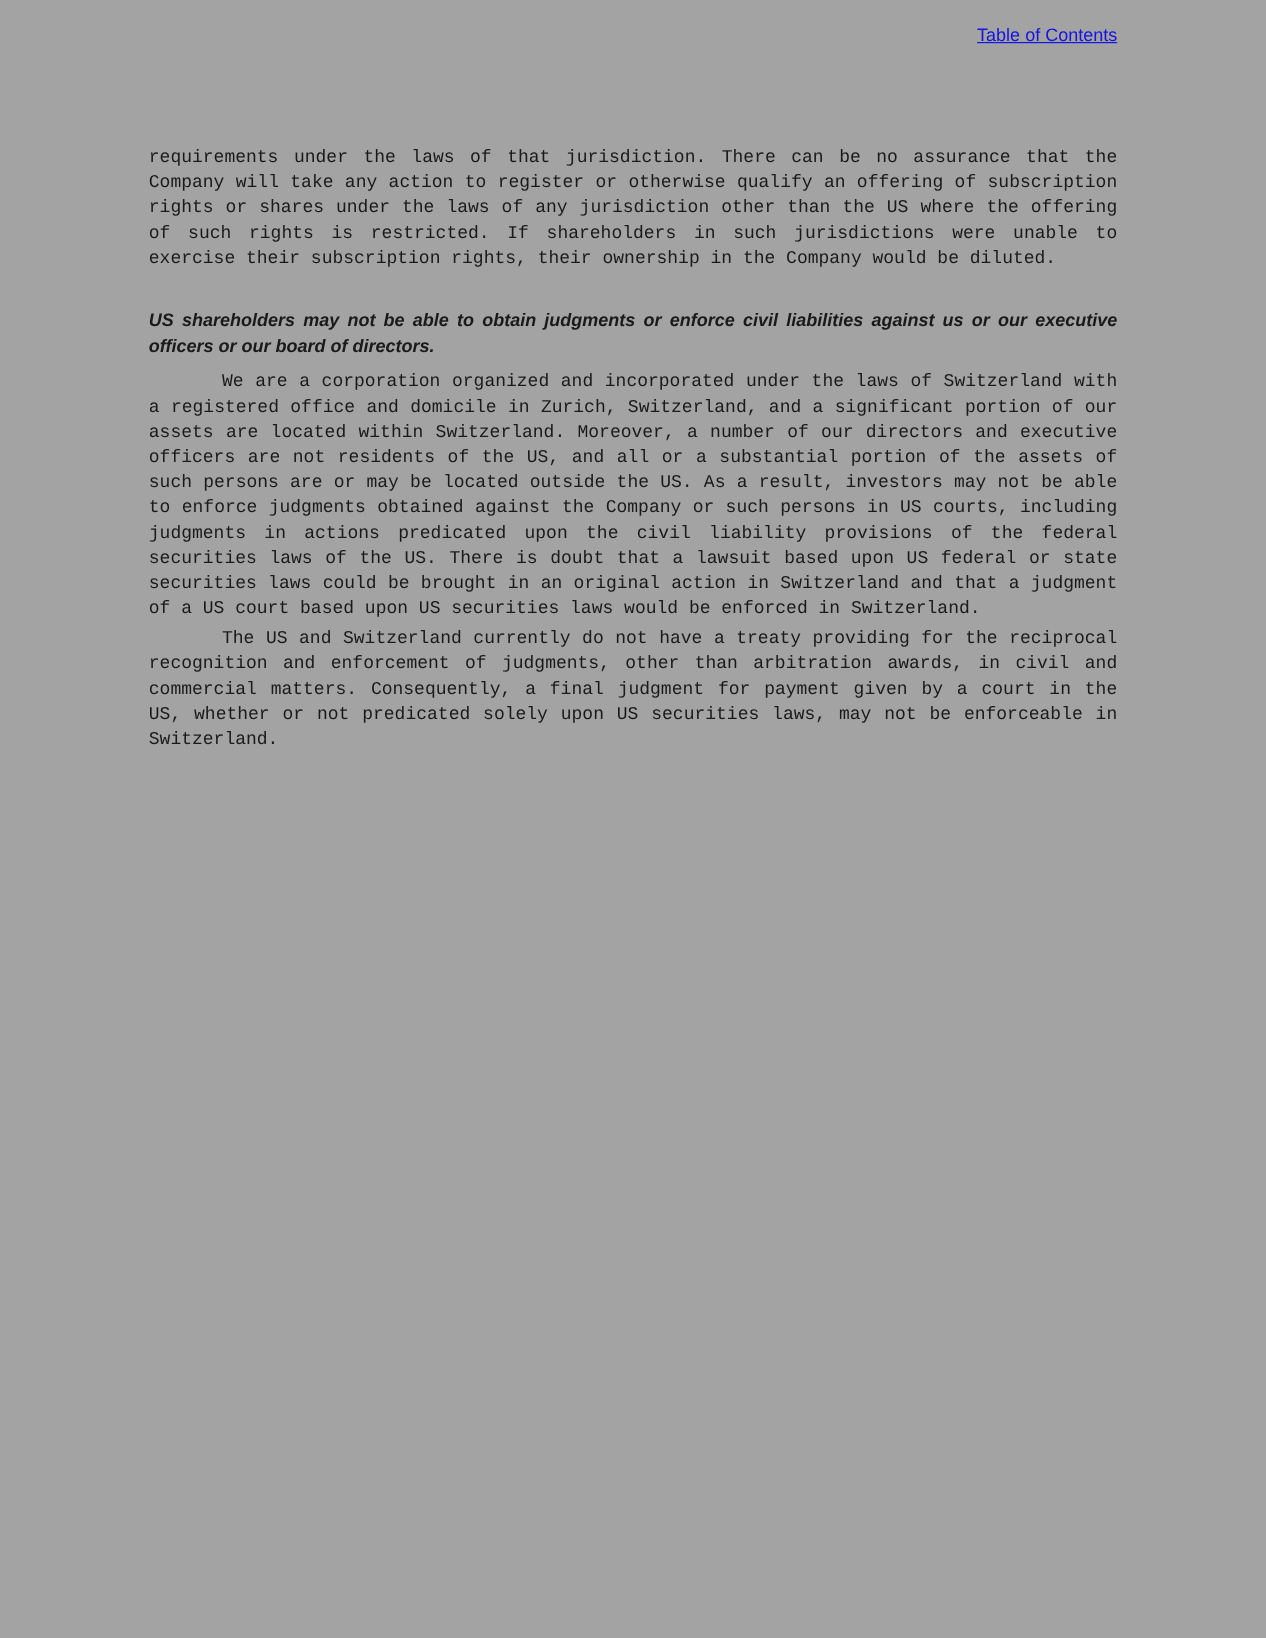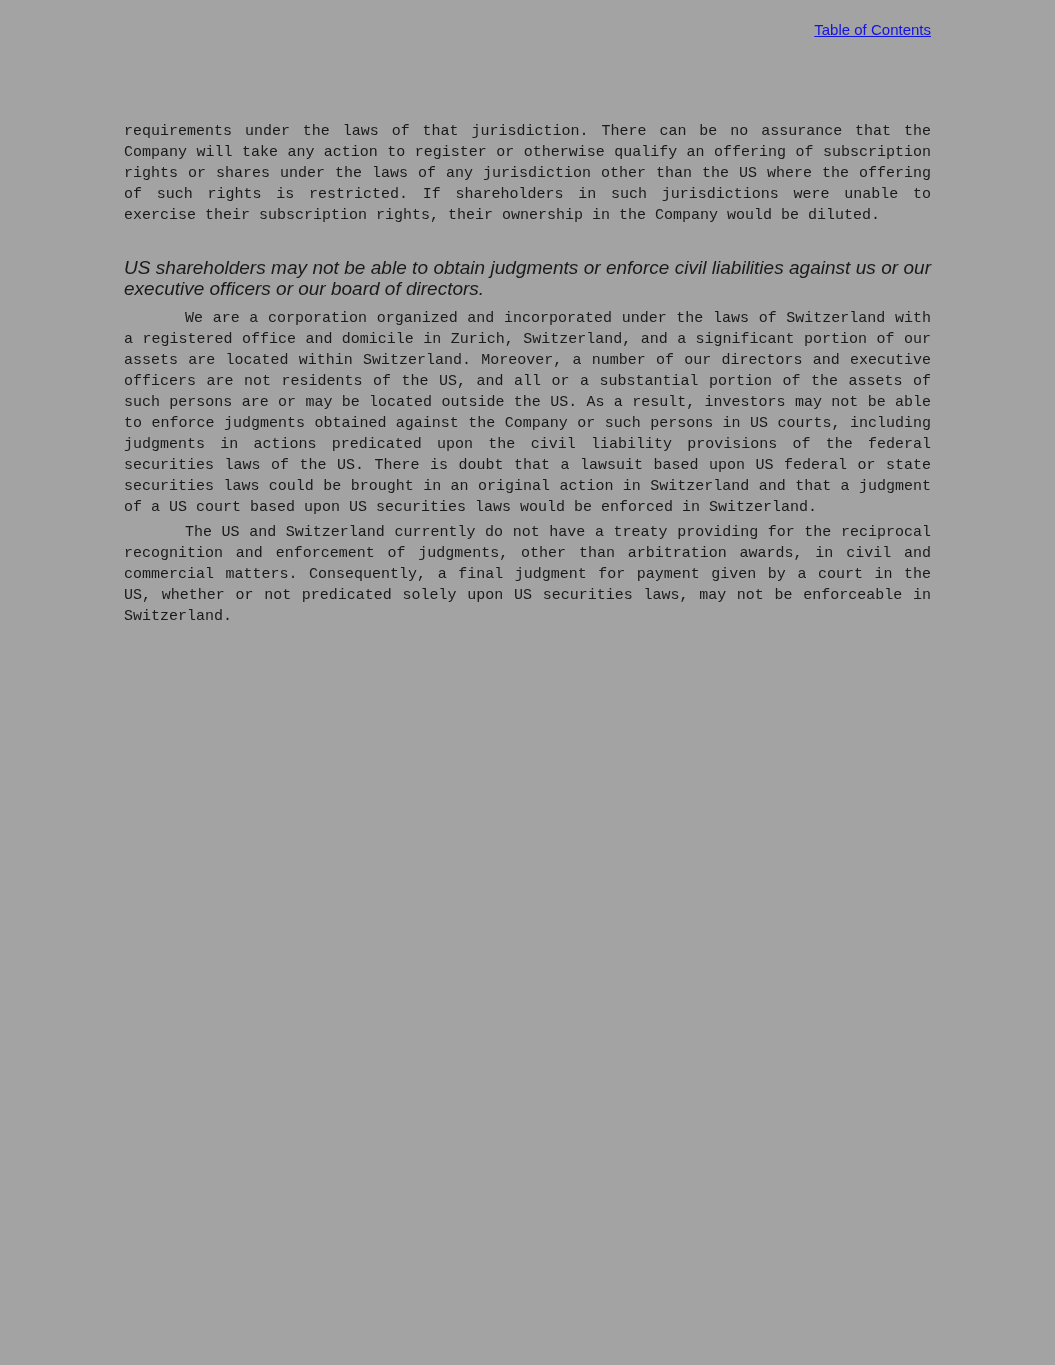--- a/index.html
+++ b/index.html
@@ -32,26 +32,26 @@
     top: 121px;
     left: 124px;
     width: 807px;
     font-size: 15px;
     line-height: 21px;
     text-align: justify;
   }
   .para { margin: 0; font-family: Liberation Mono, monospace; }
   .para.indent { text-indent: 61px; }
   .risk-heading {
-    font-weight: normal;
+    font-weight: bold;
     font-style: italic;
     margin-top: 31px;
     margin-bottom: 9px;
     text-align: justify;
-    font-size: 19px;
+    font-size: 15px;
     line-height: 21px;
   }
   .para.p2 { margin-top: 0; }
   .para.p3 { margin-top: 4px; }
 </style>
 </head>
 <body>
 
 <div class="page">
 

